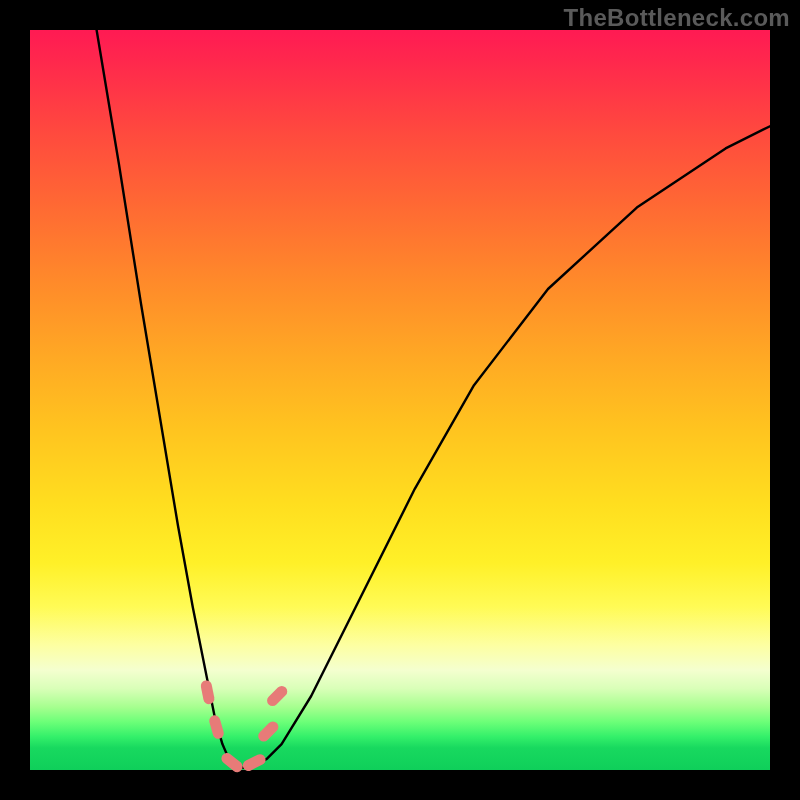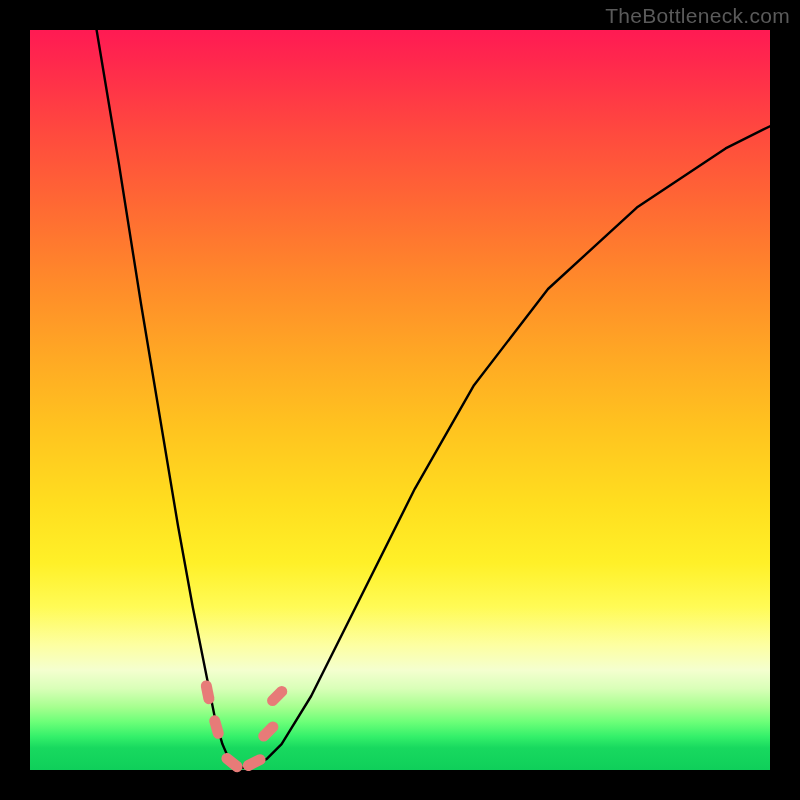--- a/index.html
+++ b/index.html
@@ -44,22 +44,22 @@
       #34f06a 95.5%,
       #18d95f 97%,
       #0fcf5a 100%
     );
   }
   .watermark {
     position: absolute;
     top: 4px;
     right: 10px;
     color: #5a5a5a;
-    font-size: 21px;
-    font-weight: 400;
+    font-size: 24px;
+    font-weight: 700;
     letter-spacing: 0.3px;
     user-select: none;
   }
   svg.curve {
     position: absolute;
     left: 0;
     top: 0;
     width: 740px;
     height: 740px;
     overflow: visible;

